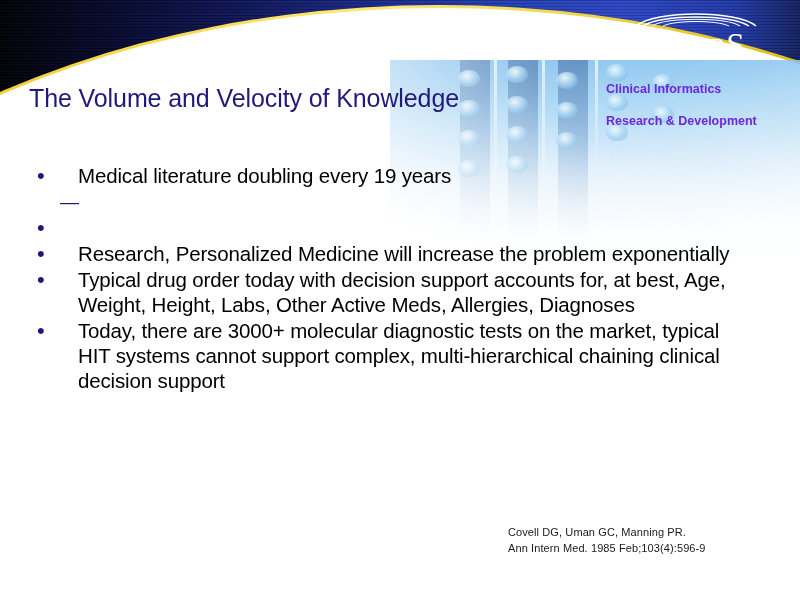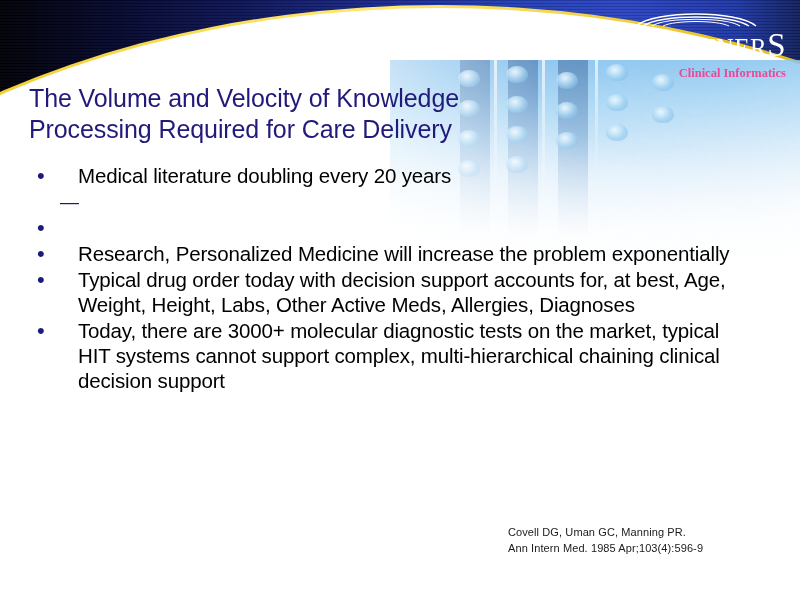--- a/index.html
+++ b/index.html
@@ -122,21 +122,21 @@
     width: 3px;
     background: linear-gradient(180deg, rgba(255,255,255,.75), rgba(255,255,255,0));
   }
 
   
   .logo {
     position: absolute;
     right: 14px;
     top: 8px;
     width: 180px;
-    text-align: right;
+    text-align: left;
     z-index: 5;
     color: #ffffff;
     user-select: none;
   }
   .logo-arcs {
     display: block;
     margin: 0 auto 1px auto;
   }
   .logo-word {
     font-family: "Liberation Serif", serif;
@@ -144,26 +144,26 @@
     line-height: 34px;
     letter-spacing: .5px;
     font-weight: 400;
     color: #ffffff;
     white-space: nowrap;
   }
   .logo-word .sm {
     font-size: 25px;
   }
   .logo-sub {
-    font-family: Liberation Serif, serif;
+    font-family: Liberation Sans, sans-serif;
     font-size: 12.5px;
     line-height: 14.5px;
     font-weight: bold;
-    color: #ec4899;
-    margin-top: 1px;
+    color: #6d28d9;
+    margin-top: 17px;
     white-space: nowrap;
   }
 
   
   .title {
     position: absolute;
     left: 29px;
     top: 66px;
     width: 560px;
     z-index: 6;
@@ -275,32 +275,32 @@
 
   <div class="logo">
     <svg class="logo-arcs" width="126" height="19" viewBox="0 0 126 19">
       <path d="M3 18 C 22 2, 104 2, 123 18" fill="none" stroke="#ffffff" stroke-width="1.6"></path>
       <path d="M10 18 C 28 6, 98 6, 116 18" fill="none" stroke="#ffffff" stroke-width="1.4"></path>
       <path d="M19 18 C 34 9, 92 9, 107 18" fill="none" stroke="#ffffff" stroke-width="1.2"></path>
       <path d="M30 18 C 42 12, 84 12, 96 18" fill="none" stroke="#ffffff" stroke-width="1"></path>
     </svg>
     <div class="logo-word"><span>P</span><span class="sm">ARTNER</span><span>S</span></div>
     <div class="logo-sub">Clinical Informatics</div>
+    <div class="logo-sub">Research &amp; Development</div>
   </div>
 
   <h1 class="title">
     <span class="title-line">The Volume and Velocity of Knowledge</span>
-    <span class="title-line">Processing Required for Care Delivery</span>
   </h1>
 
   <div class="body">
 
     <div class="bullet lvl1">
       <span class="marker">•</span>
-      <span class="txt">Medical literature doubling every 20 years</span>
+      <span class="txt">Medical literature doubling every 19 years</span>
     </div>
 
     <div class="bullet lvl2">
       <span class="marker">—</span>
     </div>
 
     <div class="bullet lvl1">
       <span class="marker">•</span>
     </div>
 
@@ -316,16 +316,16 @@
 
     <div class="bullet lvl1">
       <span class="marker">•</span>
       <span class="txt">Today, there are 3000+ molecular diagnostic tests on the market, typical HIT systems cannot support complex, multi-hierarchical chaining clinical decision support</span>
     </div>
 
   </div>
 
   <div class="citation">
     <div>Covell DG, Uman GC, Manning PR.</div>
-    <div>Ann Intern Med. 1985 Apr;103(4):596-9</div>
+    <div>Ann Intern Med. 1985 Feb;103(4):596-9</div>
   </div>
 
 </div>
 
 </body></html>

